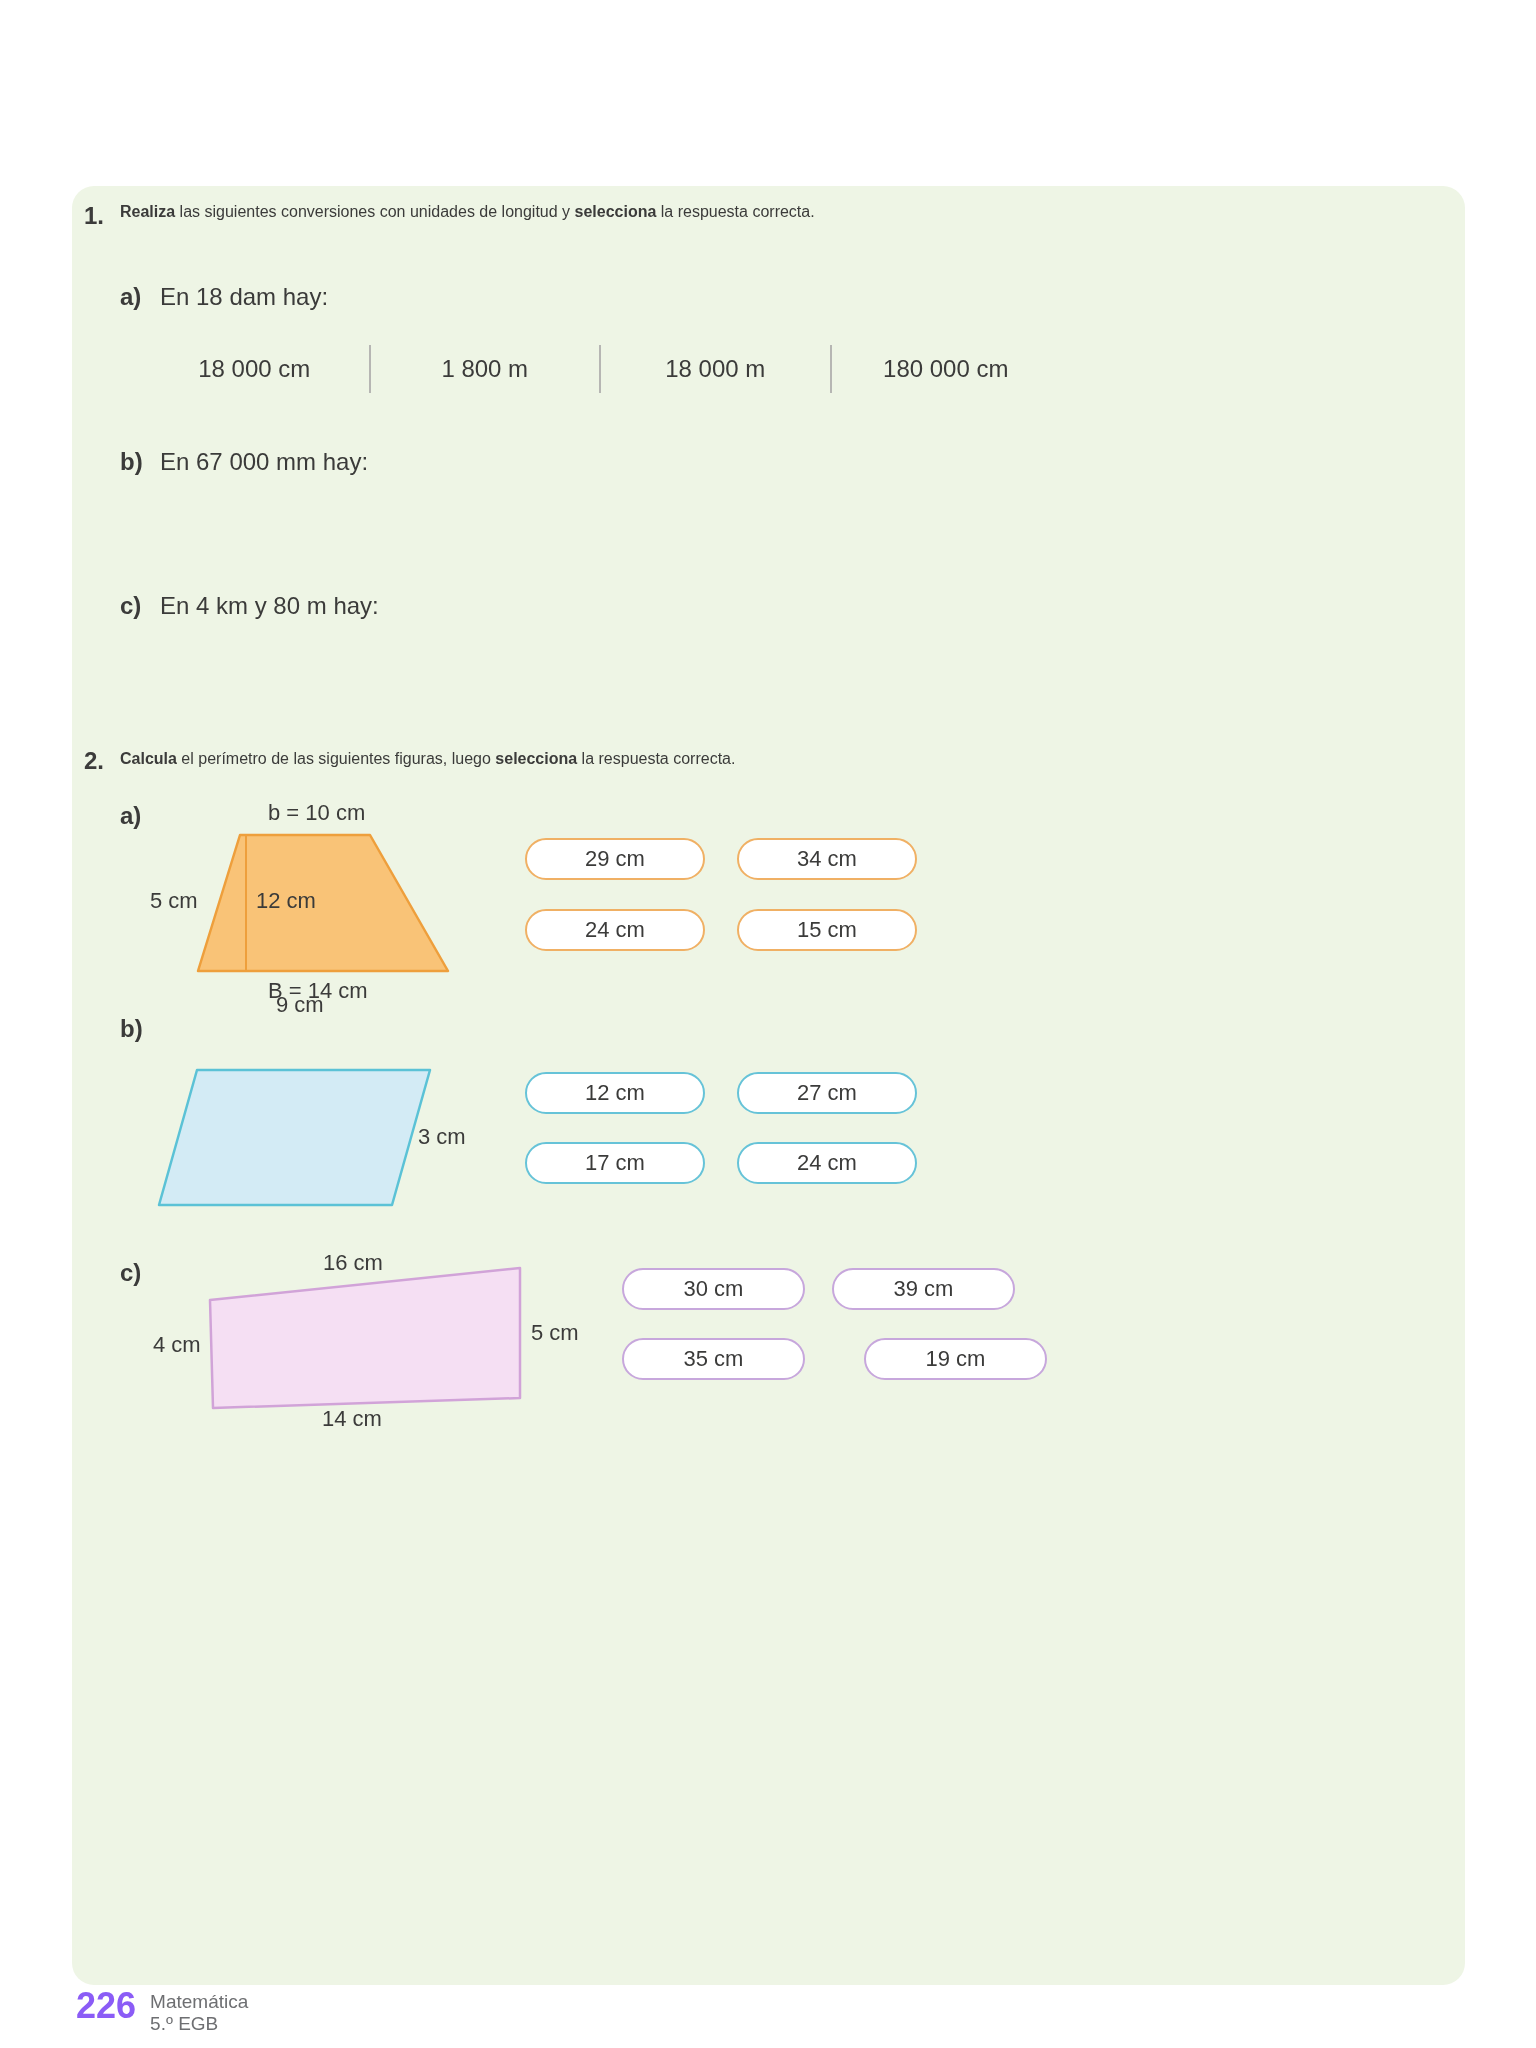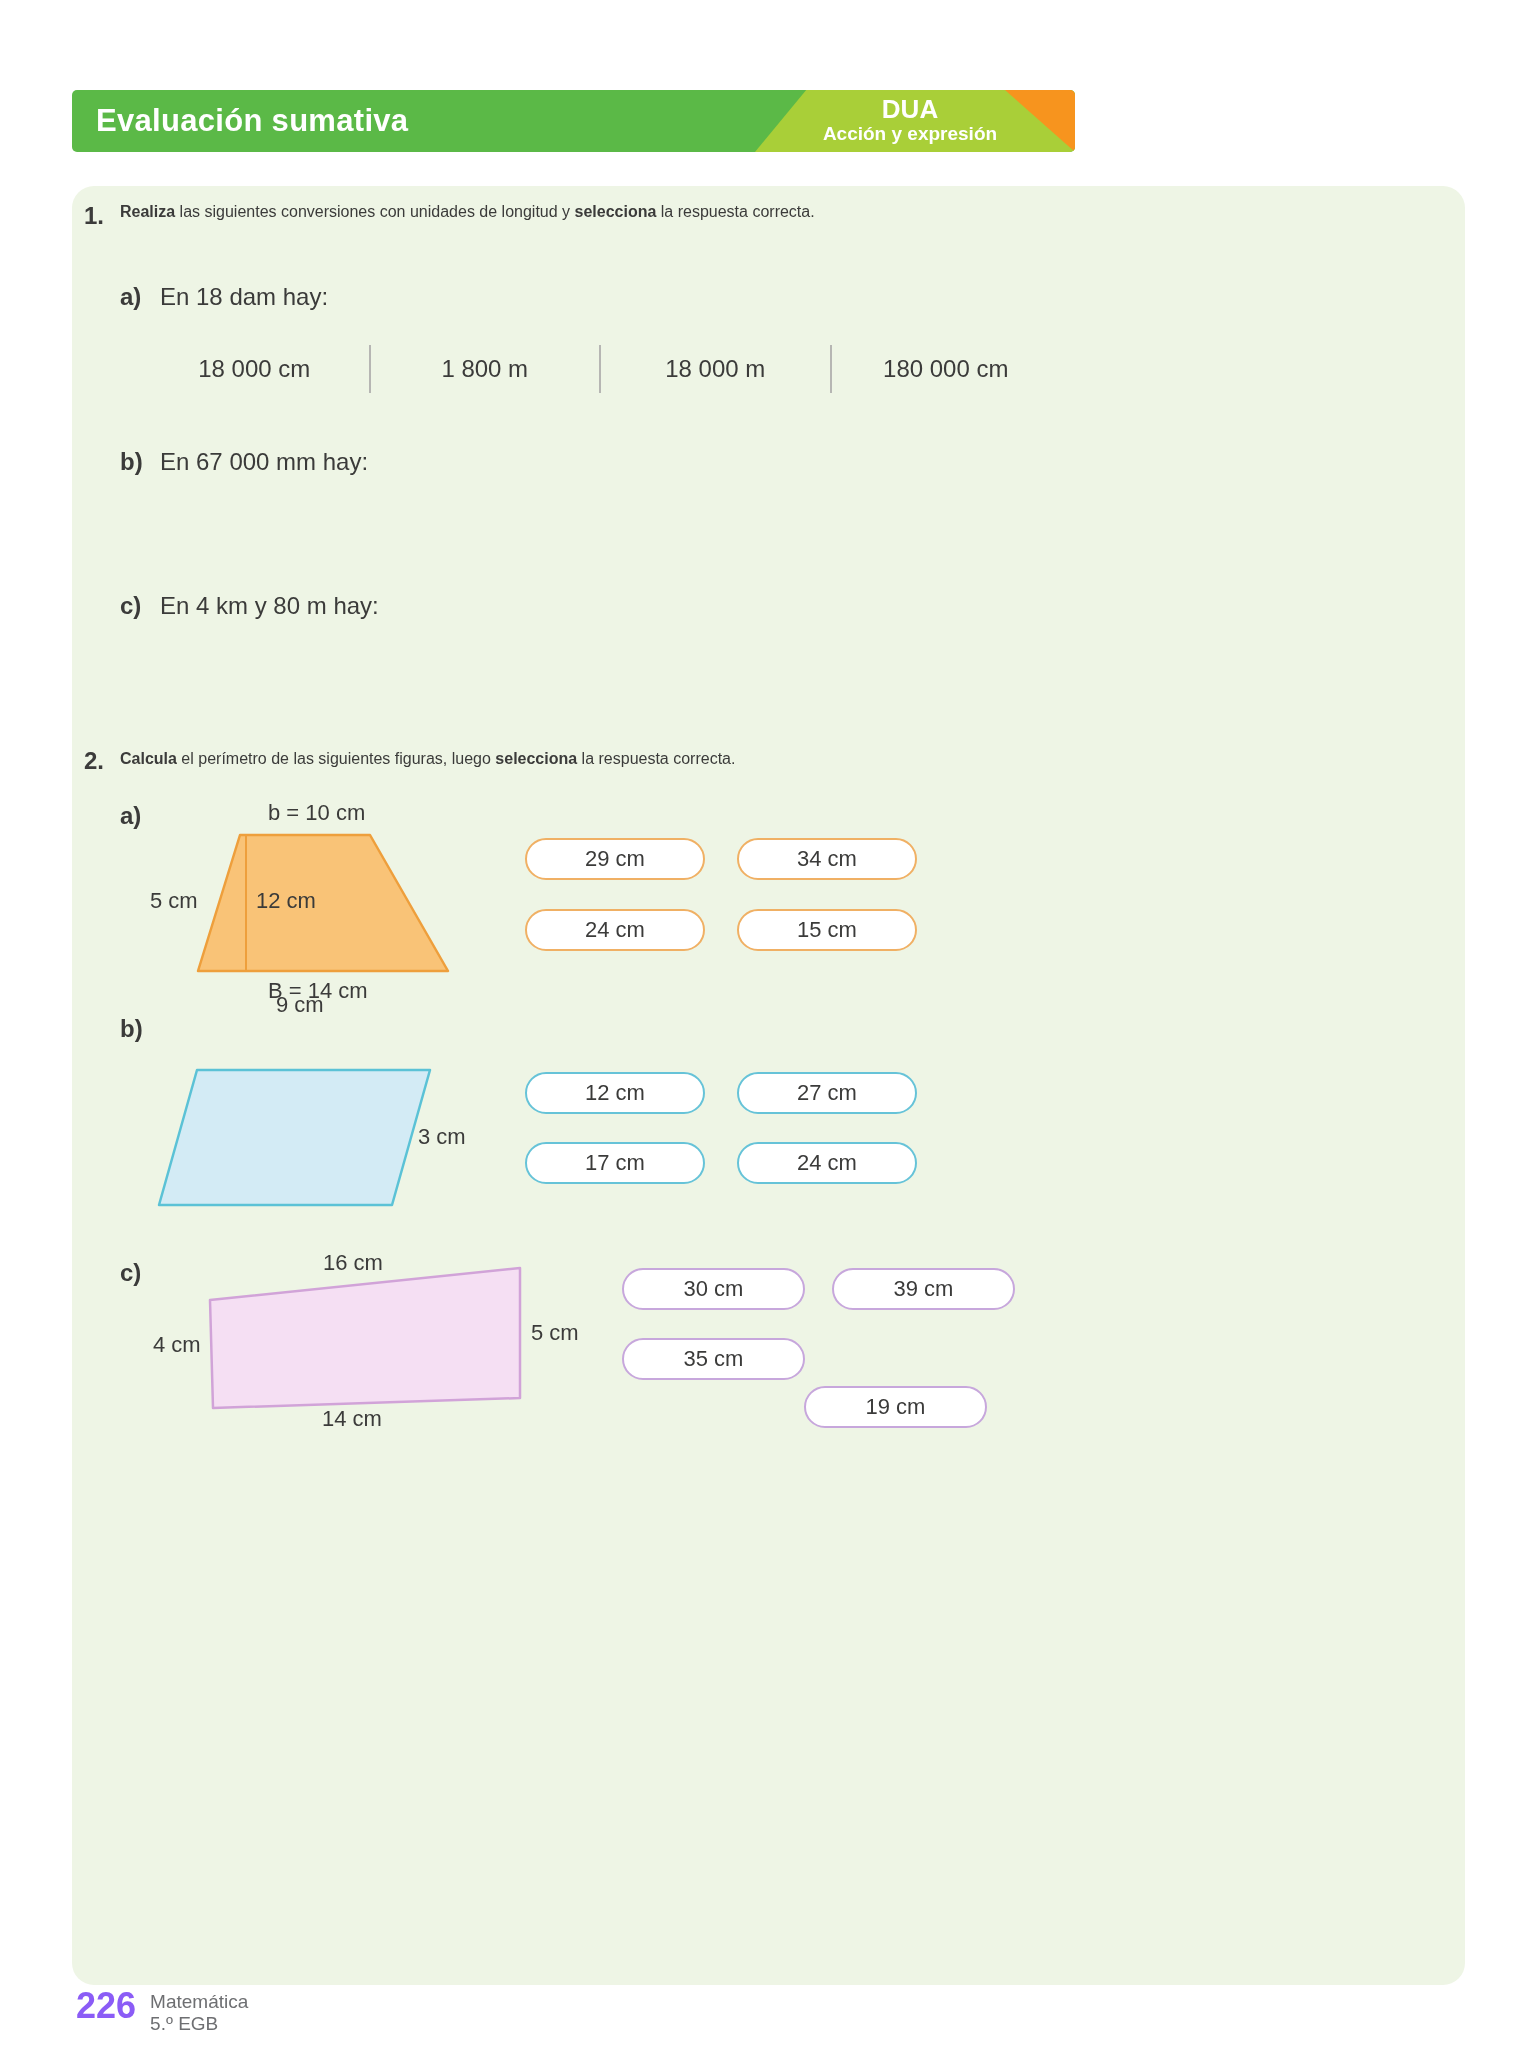--- a/index.html
+++ b/index.html
@@ -48,28 +48,20 @@
   
   .footer { position:absolute; left:76px; top:1988px; display:flex; gap:14px; align-items:flex-start; }
   .page-num { font-size:36px; font-weight:bold; color:#8b5cf6; line-height:1; }
   .footer-meta { font-size:19px; color:#6e6f72; line-height:1.15; padding-top:3px; }
 </style>
 </head>
 <body>
 
 <div class="page">
 
-  <header class="eval-bar">
-    <span class="eval-title">Evaluación sumativa</span>
-    <div class="dua-badge">
-      <div class="dua-title">DUA</div>
-      <div class="dua-sub">Acción y expresión</div>
-    </div>
-    <div class="corner-accent"></div>
-  </header>
 
   <main class="content">
 
     <span class="q-num" style="left:12px; top:16px;">1.</span>
     <p class="q-text" style="left:48px; top:14px; width:950px;"><b>Realiza</b><span> las siguientes conversiones con unidades de longitud y </span><b>selecciona</b><span> la respuesta correcta.</span></p>
 
     <span class="part-label" style="left:48px; top:97px;">a)</span>
     <span class="prompt" style="left:88px; top:97px;">En 18 dam hay:</span>
     <div class="opt-row" style="top:158px;">
       <span class="opt">18 000 cm</span>
@@ -119,21 +111,21 @@
     <span class="dim" style="left:251px; top:1064px;">16 cm</span>
     <svg class="fig" style="left:128px; top:1069px;" width="330" height="165" viewBox="0 0 330 165">
       <polygon points="10,45 320,13 320,143 13,153" fill="#F5DFF3" stroke="#D1A3D8" stroke-width="2.5" stroke-linejoin="round"></polygon>
     </svg>
     <span class="dim" style="left:81px; top:1146px;">4 cm</span>
     <span class="dim" style="left:459px; top:1134px;">5 cm</span>
     <span class="dim" style="left:250px; top:1220px;">14 cm</span>
     <div class="pill pill-c" style="left:550px; top:1082px;">30 cm</div>
     <div class="pill pill-c" style="left:760px; top:1082px;">39 cm</div>
     <div class="pill pill-c" style="left:550px; top:1152px;">35 cm</div>
-    <div class="pill pill-c" style="left:732px; top:1152px;margin-top:48px;">19 cm</div>
+    <div class="pill pill-c" style="left:792px; top:1152px;">19 cm</div>
 
   </main>
 
   <footer class="footer">
     <span class="page-num">226</span>
     <div class="footer-meta">
       <div>Matemática</div>
       <div>5.º EGB</div>
     </div>
   </footer>

